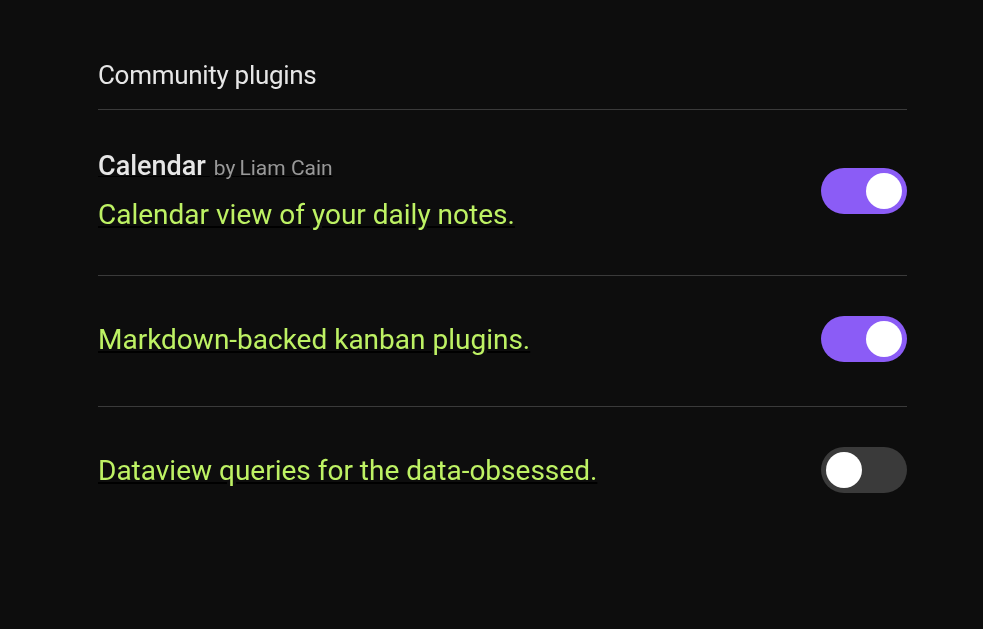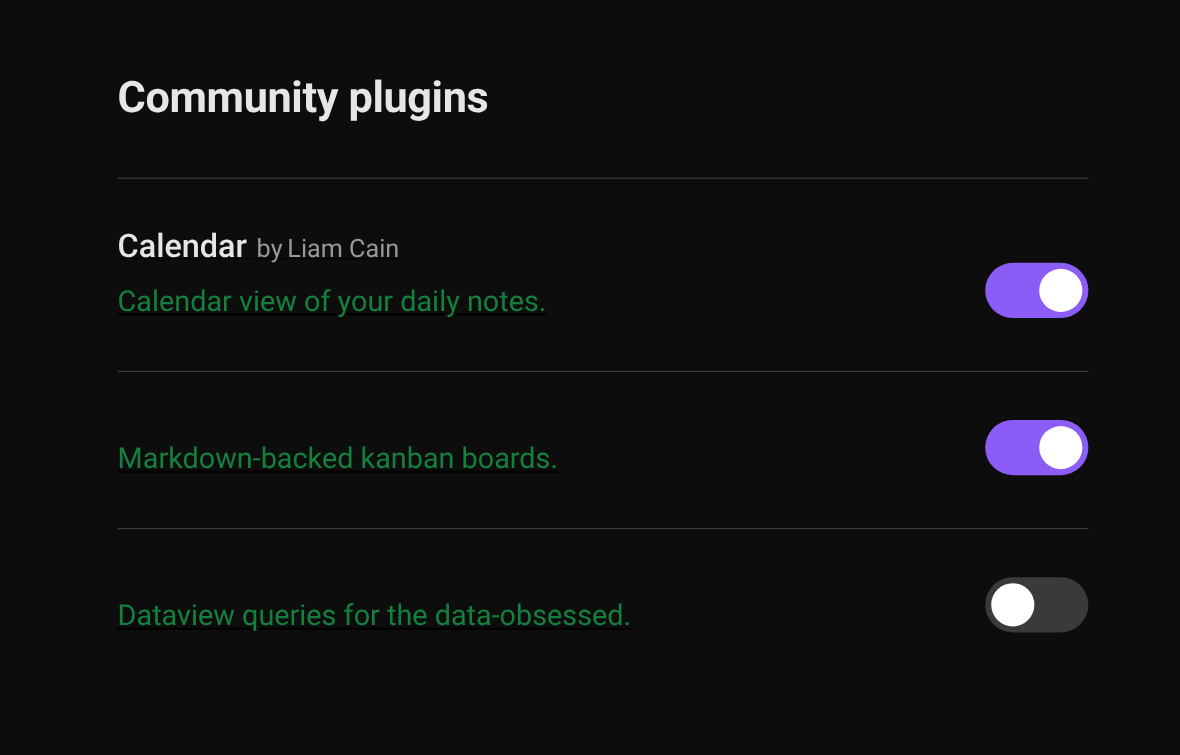--- a/index.html
+++ b/index.html
@@ -12,34 +12,34 @@
       font-family: -apple-system, BlinkMacSystemFont, "Segoe UI", Roboto, Helvetica, Arial, sans-serif;
       width: 983px;
       height: 629px;
       overflow: hidden;
     }
     .container {
       padding: 60px 76px 0 98px;
     }
     .page-title {
       color: #e6e6e6;
-      font-size: 36px;
-      font-weight: 700;
-      margin-bottom: 46px;
+      font-size: 26px;
+      font-weight: 400;
+      margin-bottom: 19px;
       letter-spacing: -0.3px;
     }
     .divider {
       border: none;
       border-top: 1px solid #3a3a3a;
       margin: 0;
     }
     .plugin-row {
       display: flex;
       justify-content: space-between;
-      align-items: flex-end;
+      align-items: center;
       padding: 40px 0 44px 0;
       text-decoration: underline;
     }
     .plugin-info {
       flex: 1;
     }
     .plugin-title-line {
       margin-bottom: 16px;
     }
     .plugin-name {
@@ -52,22 +52,22 @@
       font-size: 21px;
       font-weight: 400;
       margin-left: 4px;
     }
     .plugin-author {
       color: #999999;
       font-size: 21px;
       font-weight: 400;
     }
     .plugin-desc {
-      color: #15803d;
-      font-size: 24px;
+      color: #bef264;
+      font-size: 28px;
       font-weight: 400;
     }
     .toggle {
       position: relative;
       width: 86px;
       height: 46px;
       border-radius: 23px;
       cursor: pointer;
       flex-shrink: 0;
     }
@@ -111,21 +111,21 @@
     </div>
     <div class="toggle on">
       <div class="toggle-knob"></div>
     </div>
   </div>
 
   <hr class="divider">
 
   <div class="plugin-row">
     <div class="plugin-info">
-      <div class="plugin-desc">Markdown-backed kanban boards.</div>
+      <div class="plugin-desc">Markdown-backed kanban plugins.</div>
     </div>
     <div class="toggle on">
       <div class="toggle-knob"></div>
     </div>
   </div>
 
   <hr class="divider">
 
   <div class="plugin-row">
     <div class="plugin-info">

